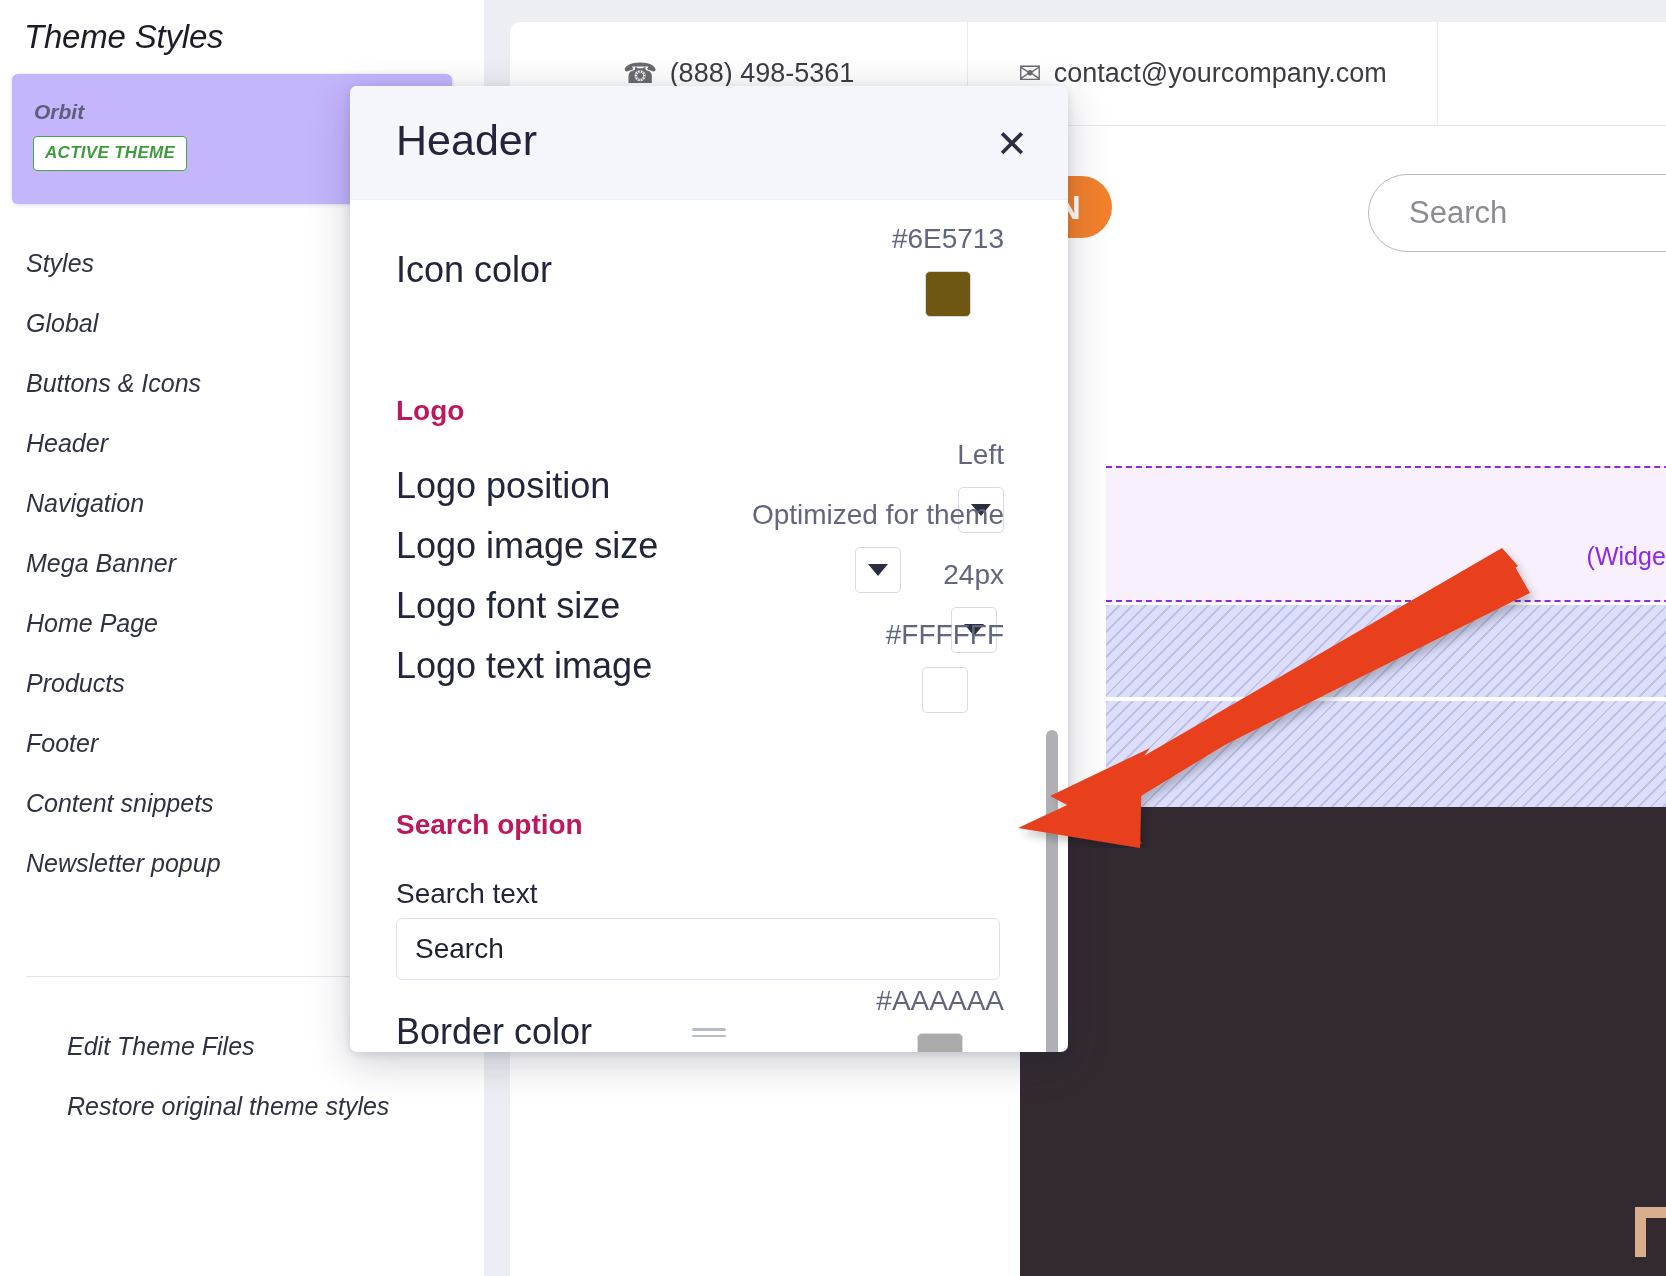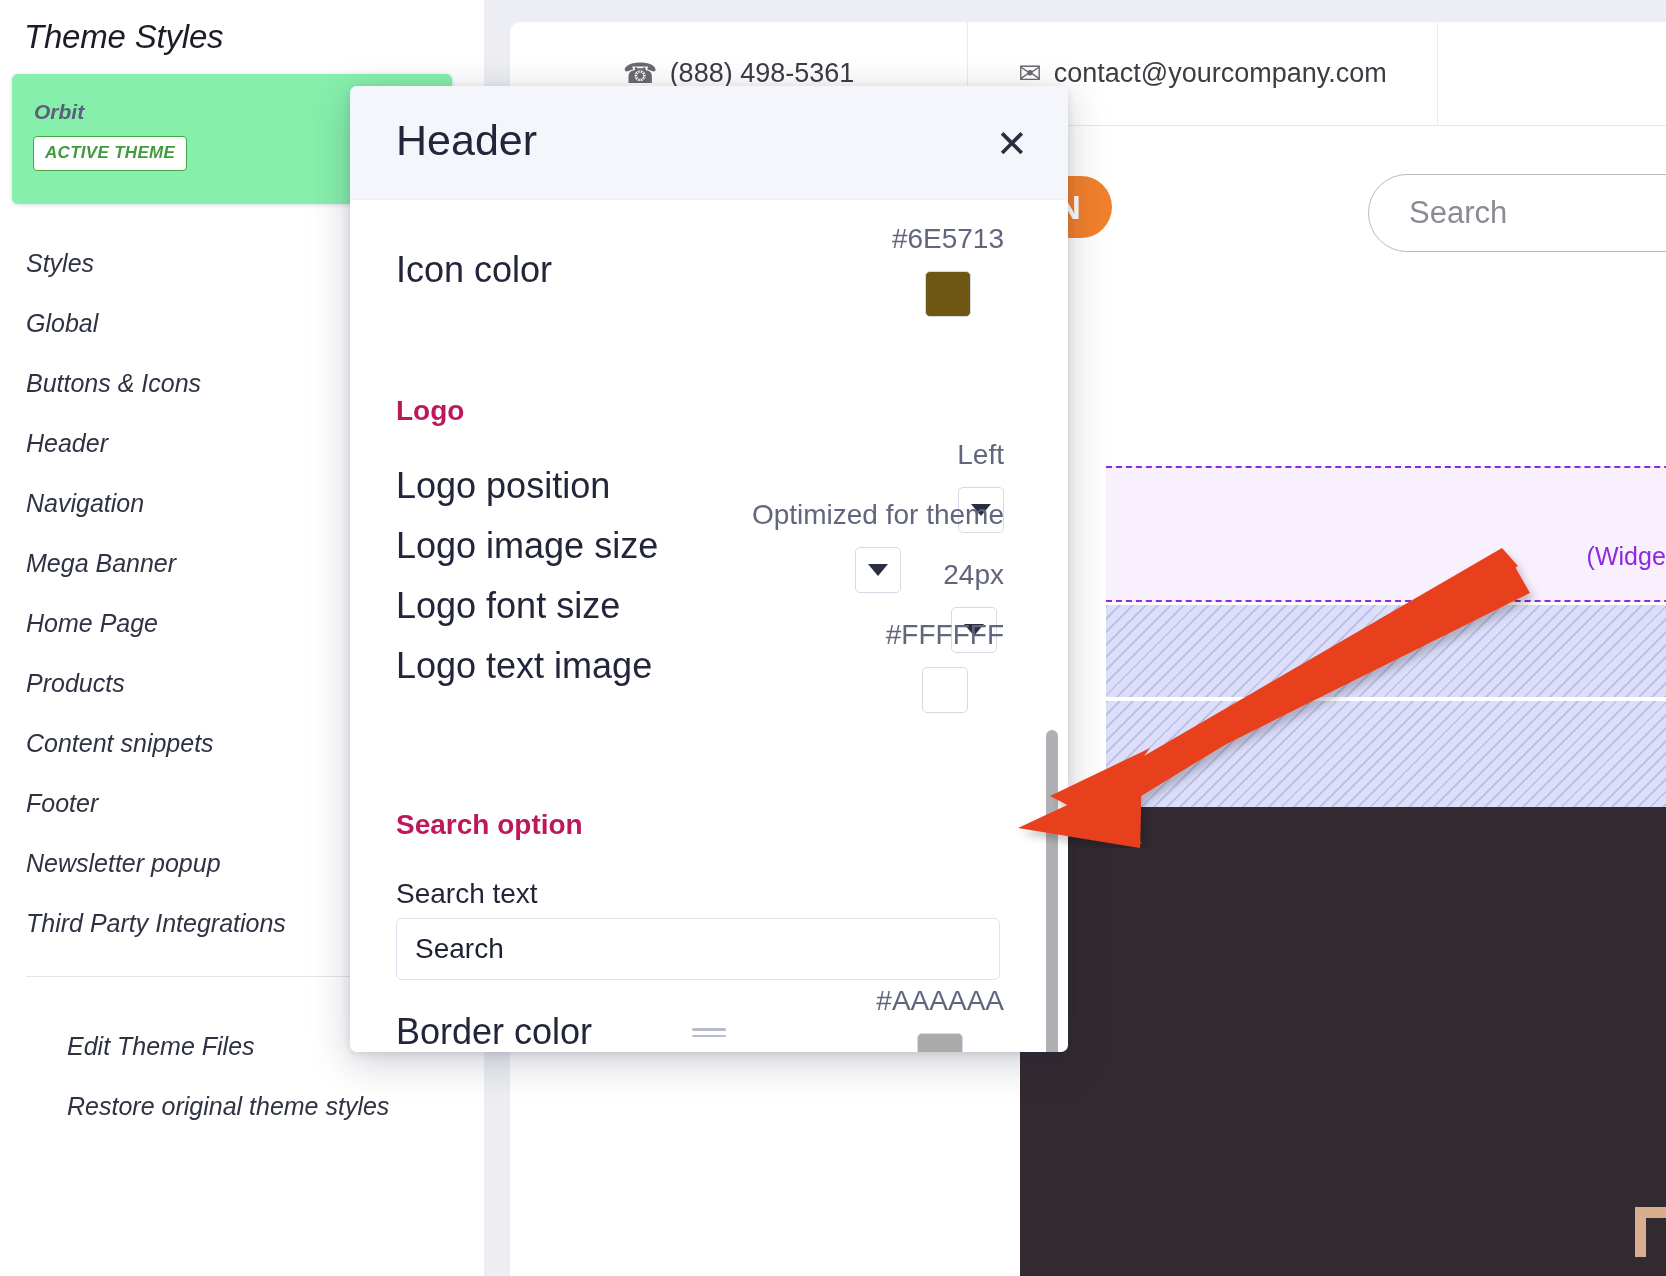--- a/index.html
+++ b/index.html
@@ -20,21 +20,21 @@
     font-style: italic;
   }
   .page-title {
     position: absolute; left: 24px; top: 18px;
     font-size: 33px; color: #1c1c28; font-weight: 400;
     letter-spacing: -0.2px;
   }
   .theme-card {
     position: absolute; left: 12px; top: 74px;
     width: 440px; height: 130px;
-    background: #86efac;
+    background: #c4b5fd;
     border-radius: 6px;
     box-shadow: 0 1px 4px rgba(40,45,70,0.16), 0 0 1px rgba(40,45,70,0.12);
   }
   .theme-name {
     position: absolute; left: 22px; top: 26px;
     font-size: 21px; font-weight: 700; color: #5c5f7a;
   }
   .active-badge {
     position: absolute; left: 21px; top: 62px;
     border: 1.6px solid #46a843;
@@ -328,24 +328,23 @@
 
     <div class="nav-list">
       <div class="nav-item">Styles</div>
       <div class="nav-item">Global</div>
       <div class="nav-item">Buttons &amp; Icons</div>
       <div class="nav-item">Header</div>
       <div class="nav-item">Navigation</div>
       <div class="nav-item">Mega Banner</div>
       <div class="nav-item">Home Page</div>
       <div class="nav-item">Products</div>
+      <div class="nav-item">Footer</div>
       <div class="nav-item">Content snippets</div>
-      <div class="nav-item">Footer</div>
       <div class="nav-item">Newsletter popup</div>
-      <div class="nav-item">Third Party Integrations</div>
     </div>
 
     <div class="nav-divider"></div>
 
     <div class="nav-list-2">
       <div class="nav-item">Edit Theme Files</div>
       <div class="nav-item">Restore original theme styles</div>
     </div>
   </div>
 

